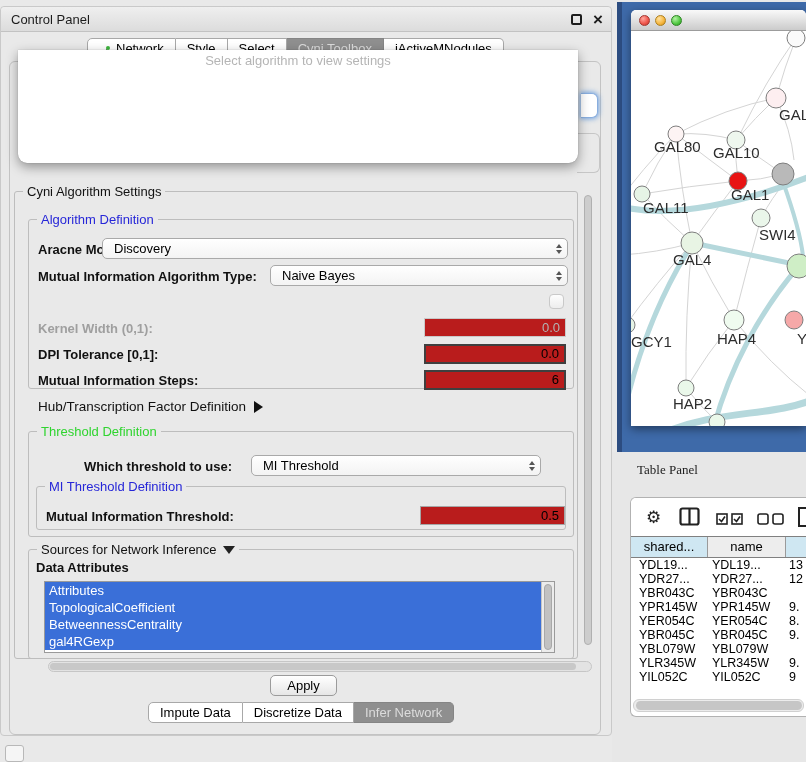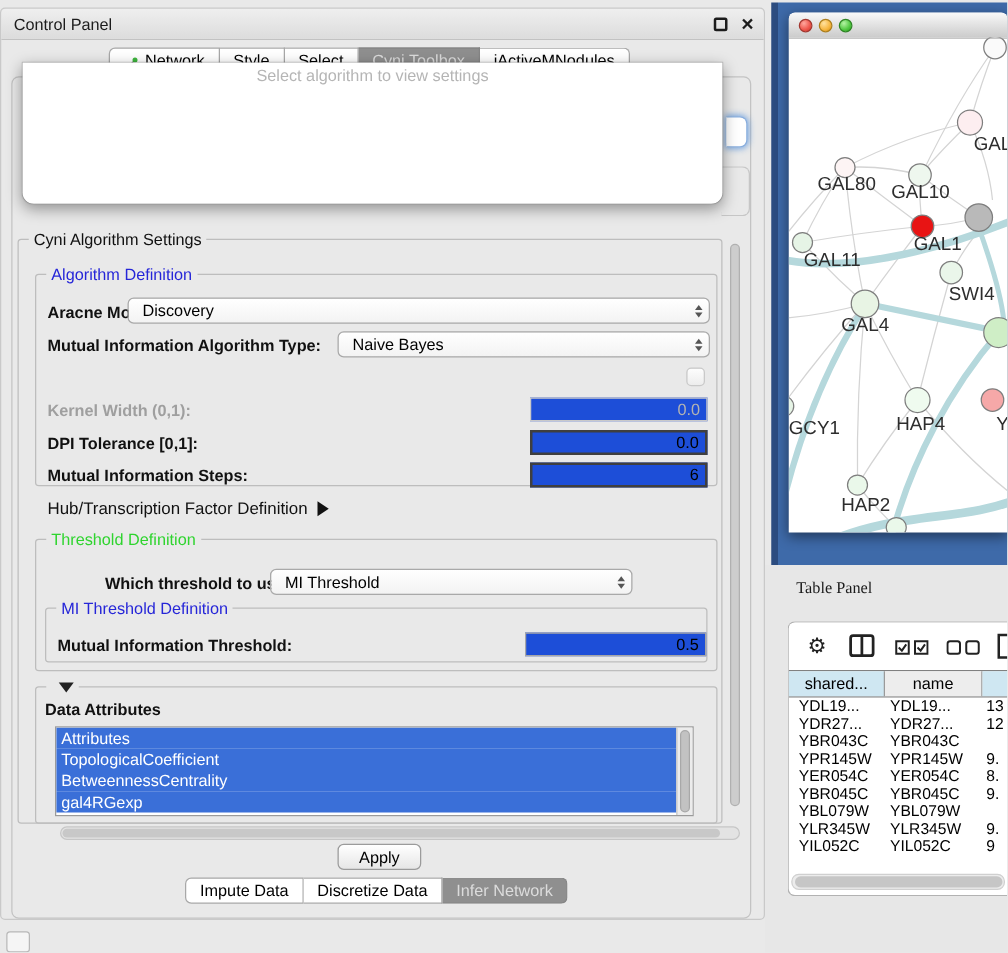--- a/index.html
+++ b/index.html
@@ -60,21 +60,21 @@
 
   .combo { position:absolute; background:linear-gradient(#ffffff,#f3f3f3); border:1px solid #a9a9a9;
     border-radius:5px; font-size:13px; line-height:19px; padding-left:11px; height:21px; color:#000; }
   .combo .stepper { position:absolute; right:2px; top:2px; bottom:2px; width:13px;
     display:flex; flex-direction:column; align-items:center; justify-content:center; gap:2px; }
   .tri-up { width:0; height:0; border-left:3px solid transparent; border-right:3px solid transparent;
     border-bottom:4px solid #555; }
   .tri-dn { width:0; height:0; border-left:3px solid transparent; border-right:3px solid transparent;
     border-top:4px solid #555; }
 
-  .field { position:absolute; background:#1d4ed8; border:1px solid #a6a6a6; font-size:13px;
+  .field { position:absolute; background:#b91c1c; border:1px solid #a6a6a6; font-size:13px;
     line-height:17px; text-align:right; padding-right:5px; color:#000; }
   .field.strong { border:2px solid #3f3f3f; line-height:16px; }
   .field.disabled { color:#b3b3b3; border-color:#c9c9c9; }
 
   .chk { position:absolute; width:15px; height:15px; border:1px solid #c9c9c9; border-radius:4px;
     background:linear-gradient(#fdfdfd,#ededed); }
 
   .arrow-right { display:inline-block; width:0; height:0; border-top:6px solid transparent;
     border-bottom:6px solid transparent; border-left:9px solid #111; margin-left:8px; vertical-align:-2px; }
   .arrow-down { display:inline-block; width:0; height:0; border-left:6px solid transparent;
@@ -248,39 +248,39 @@
 
   <span class="lbl plain" style="left:38px;top:399px;font-size:13.5px;">
     <span>Hub/Transcription Factor Definition</span><span class="arrow-right"></span>
   </span>
 
   <div class="grp" style="left:28px;top:431px;width:546px;height:106px;">
     <span class="grp-title t-green">Threshold Definition</span>
   </div>
 
   <span class="lbl" style="left:84px;top:459px;">Which threshold to use:</span>
-  <div class="combo" style="left:216px;top:455px;width:290px;">
+  <div class="combo" style="left:251px;top:455px;width:290px;">
     <span>MI Threshold</span>
     <span class="stepper">
         <span class="tri-up"></span>
         <span class="tri-dn"></span>
       </span>
   </div>
 
   <div class="grp" style="left:36px;top:486px;width:530px;height:44px;">
     <span class="grp-title t-blue">MI Threshold Definition</span>
   </div>
   <span class="lbl" style="left:46px;top:509px;">Mutual Information Threshold:</span>
   <div class="field" style="left:420px;top:506px;width:145px;height:19px;">
     <span>0.5</span>
   </div>
 
   <div class="grp" style="left:28px;top:549px;width:546px;height:110px;">
     <span class="grp-title">
-      <span class="arrow-down"></span>
+      <span>Sources for Network Inference</span><span class="arrow-down"></span>
     </span>
   </div>
   <span class="lbl" style="left:36px;top:560px;">Data Attributes</span>
 
   <div class="attr-list">
     <div>
         <div class="attr-item">Attributes</div>
         <div class="attr-item">TopologicalCoefficient</div>
         <div class="attr-item">BetweennessCentrality</div>
         <div class="attr-item">gal4RGexp</div>

